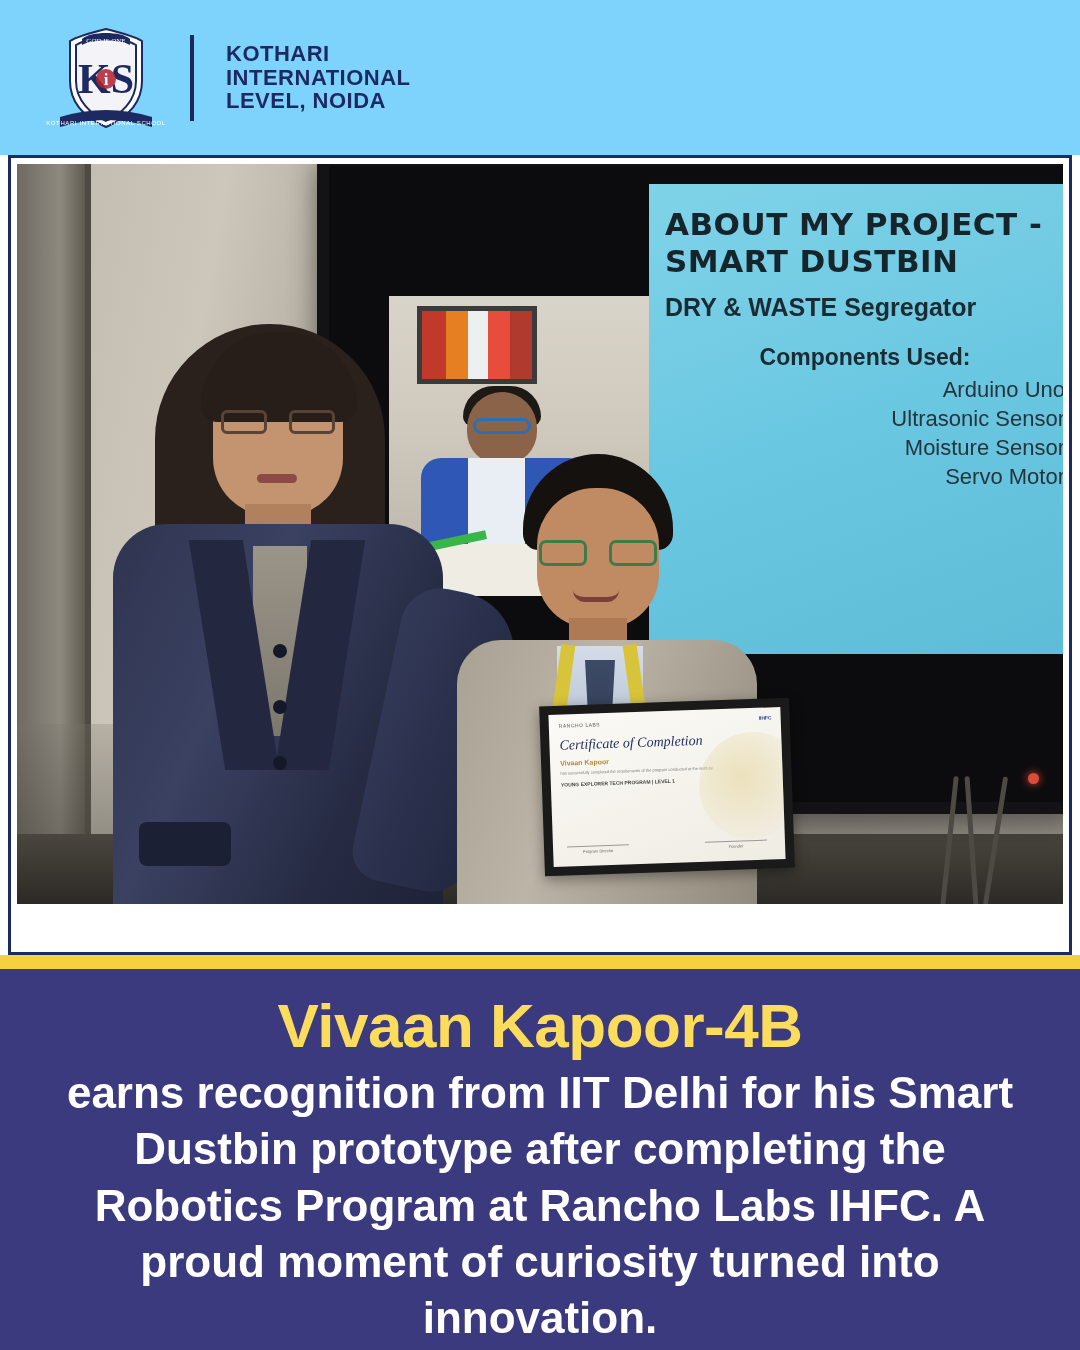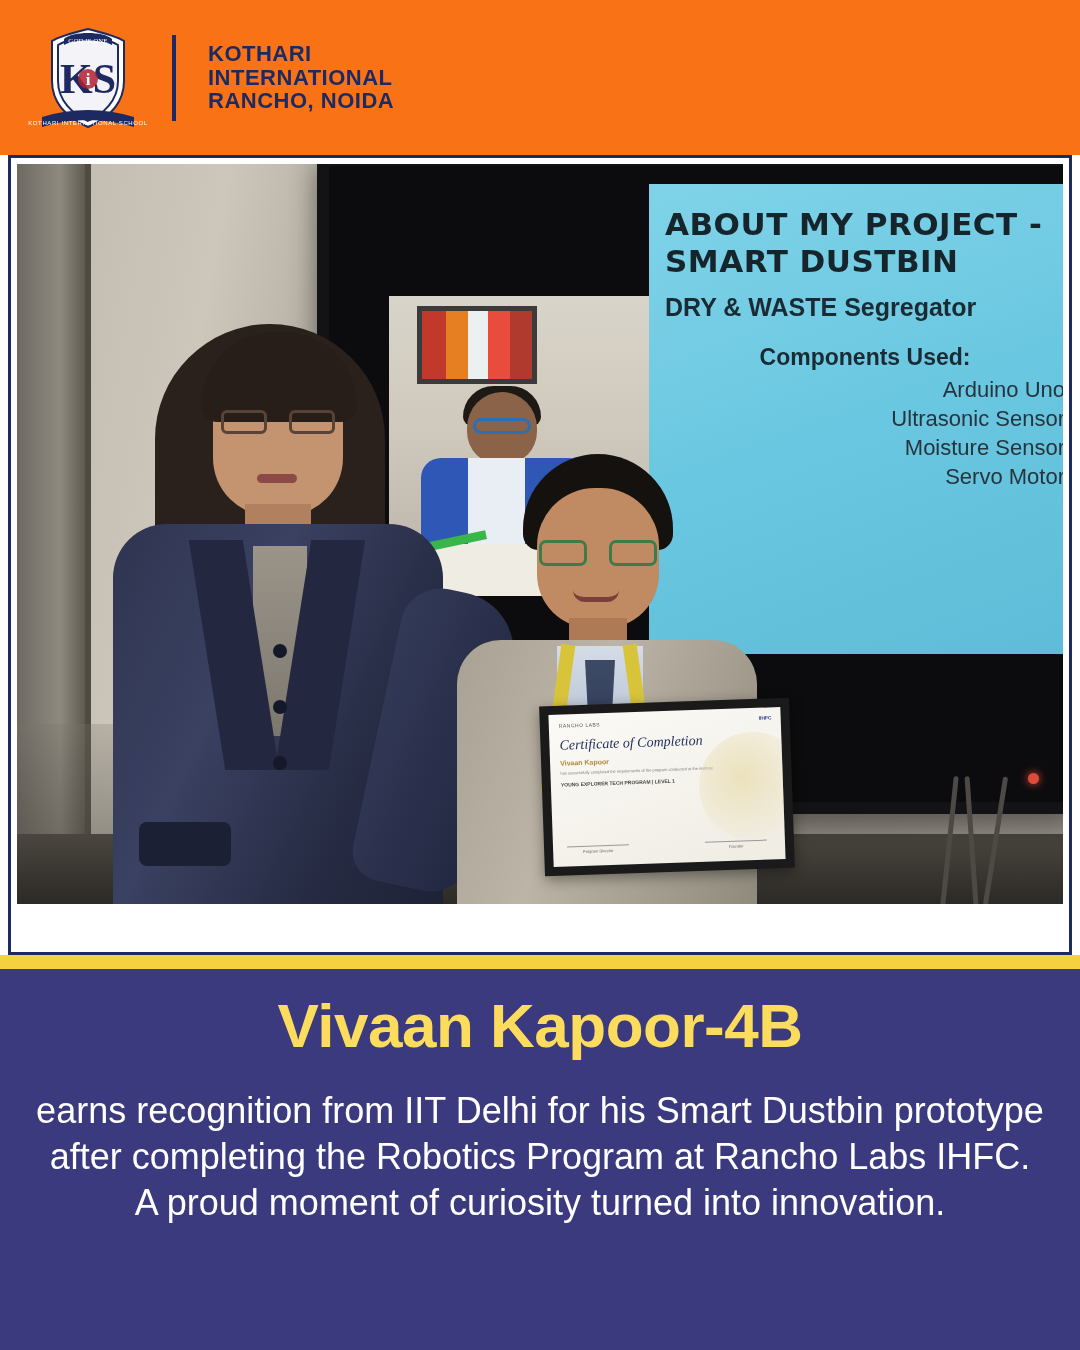--- a/index.html
+++ b/index.html
@@ -15,22 +15,22 @@
     background: #ffffff;
     display: flex;
     flex-direction: column;
   }
 
   
   .header {
     height: 155px;
     display: flex;
     align-items: center;
-    padding: 0 28px;
-    background: #f97316;
+    padding: 0 46px;
+    background: #7dd3fc;
     flex: 0 0 auto;
   }
   .brand {
     display: flex;
     align-items: center;
     gap: 18px;
   }
   .crest {
     width: 120px; height: 118px;
     position: relative;
@@ -368,24 +368,24 @@
     padding: 24px 36px 40px 36px;
   }
   .caption h2 {
     color: #fcdc5c;
     font-size: 62px;
     font-weight: bold;
     letter-spacing: -0.5px;
     line-height: 1.08;
   }
   .caption p {
-    margin-top: 28px;
-    font-size: 36px;
+    margin-top: 5px;
+    font-size: 44px;
     line-height: 1.28;
-    font-weight: 400;
+    font-weight: 700;
   }
 </style>
 </head>
 <body>
 
 <div class="poster">
 
   <div class="header">
     <div class="brand">
 
@@ -403,21 +403,21 @@
           <path d="M14 98 Q60 84, 106 98 L106 108 Q60 94, 14 108 Z" fill="#1d2a62"></path>
           <text x="60" y="106" font-family="Liberation Sans, sans-serif" font-size="6" fill="#ffffff" text-anchor="middle" letter-spacing="0.6">KOTHARI INTERNATIONAL SCHOOL</text>
         </svg>
       </div>
 
       <div class="brand-divider"></div>
 
       <div class="brand-text">
         <div>KOTHARI</div>
         <div>INTERNATIONAL</div>
-        <div>RANCHO, NOIDA</div>
+        <div>LEVEL, NOIDA</div>
       </div>
     </div>
 
   </div>
 
   <div class="photo-frame">
     <div class="photo">
       <div class="wall-left"></div>
       <div class="wall-panel"></div>
       <div class="wall-seam"></div>

